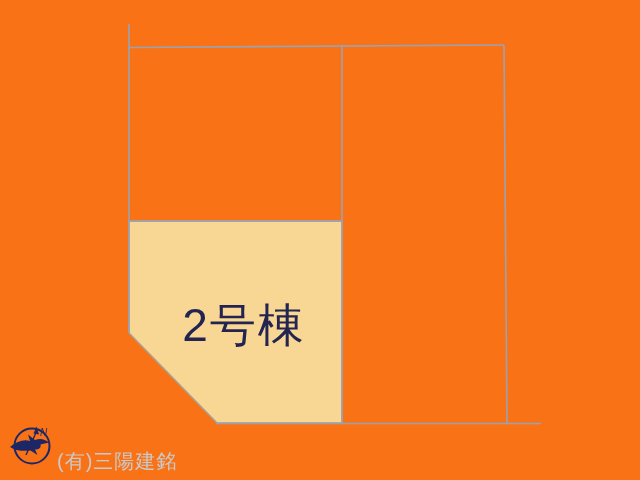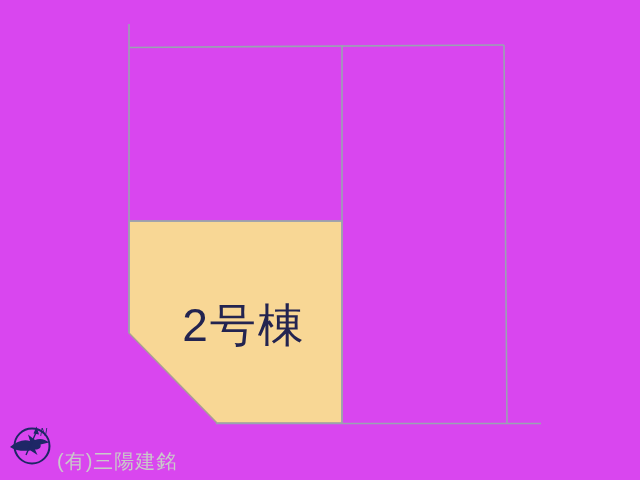--- a/index.html
+++ b/index.html
@@ -8,21 +8,21 @@
     background: #ffffff;
     width: 640px;
     height: 480px;
     overflow: hidden;
     font-family: "Liberation Sans", sans-serif;
   }
   .canvas {
     position: relative;
     width: 640px;
     height: 480px;
-    background: #d946ef;
+    background: #f97316;
   }
   svg { display: block; }
   .lot-label {
     font-family: "Liberation Sans", "DejaVu Sans", sans-serif;
     font-size: 46px;
     font-weight: 500;
     letter-spacing: 2px;
   }
   .watermark {
     font-family: "Liberation Sans", "DejaVu Sans", sans-serif;

